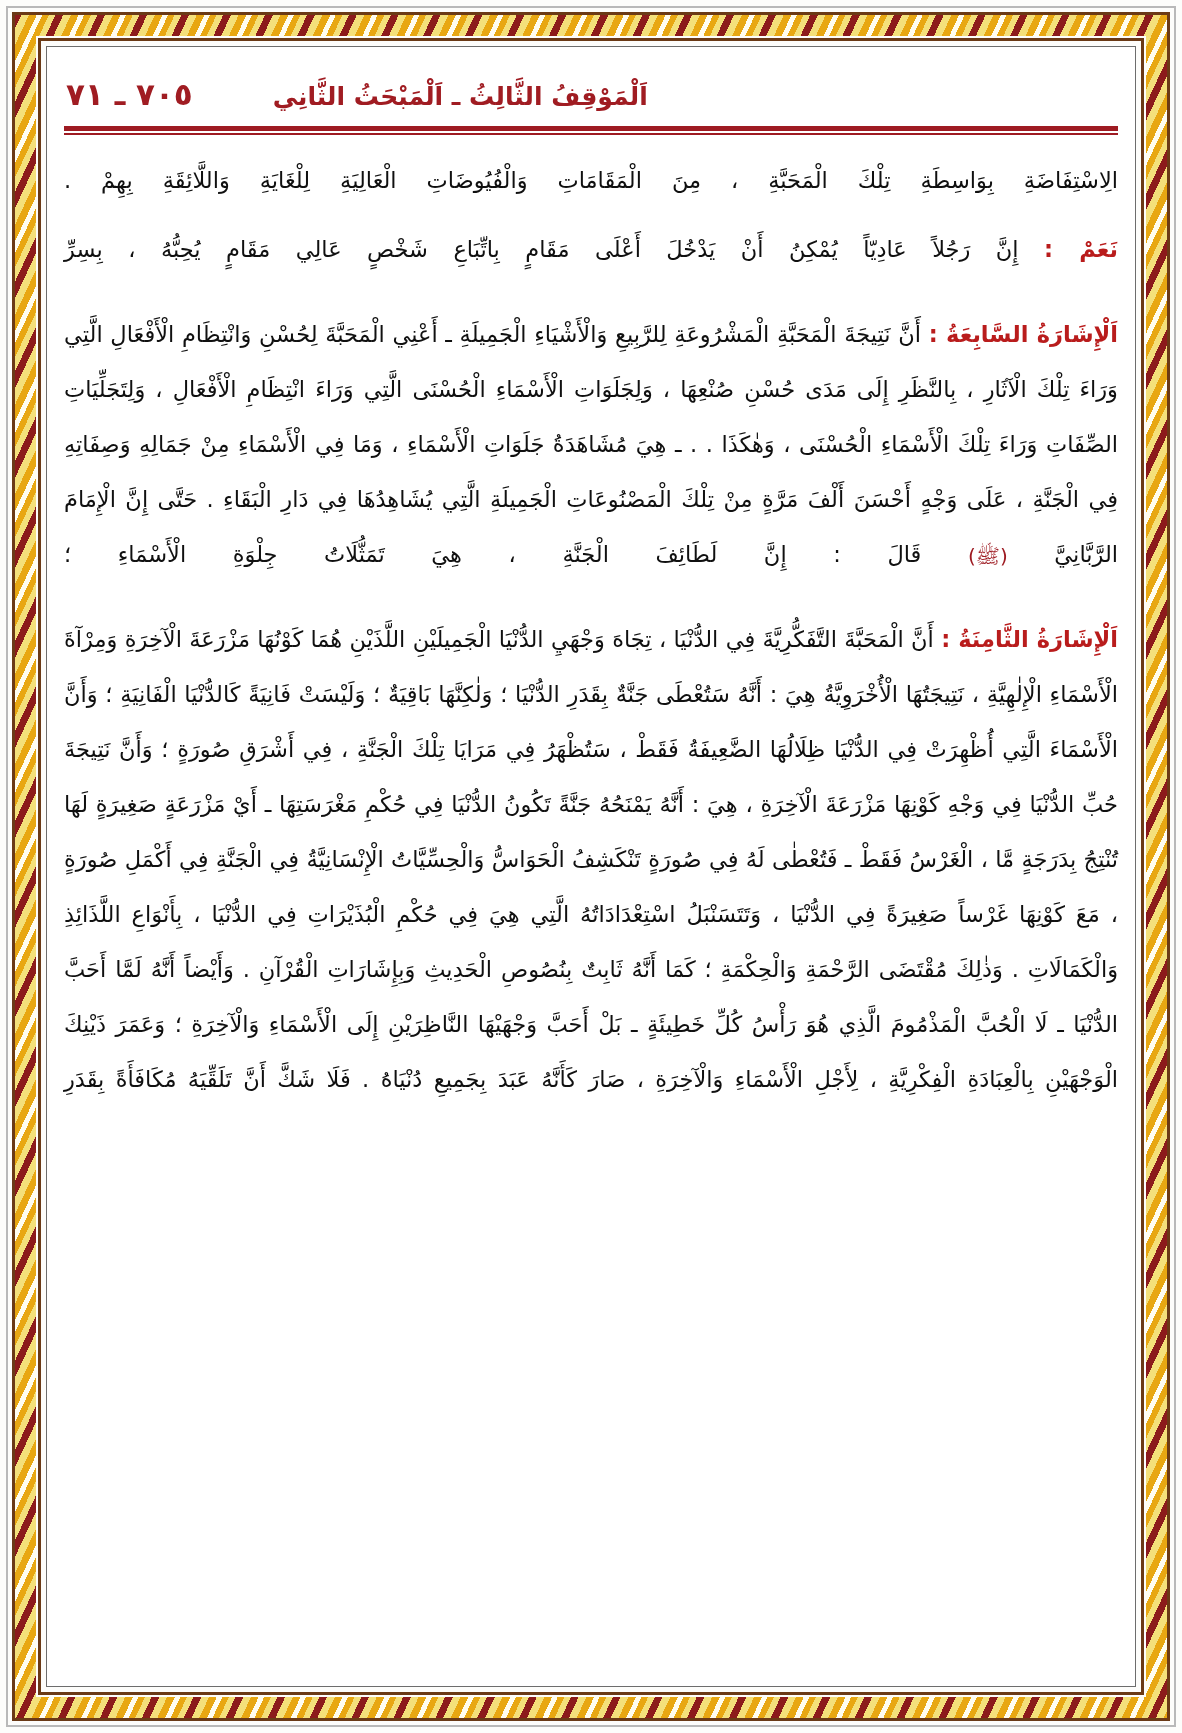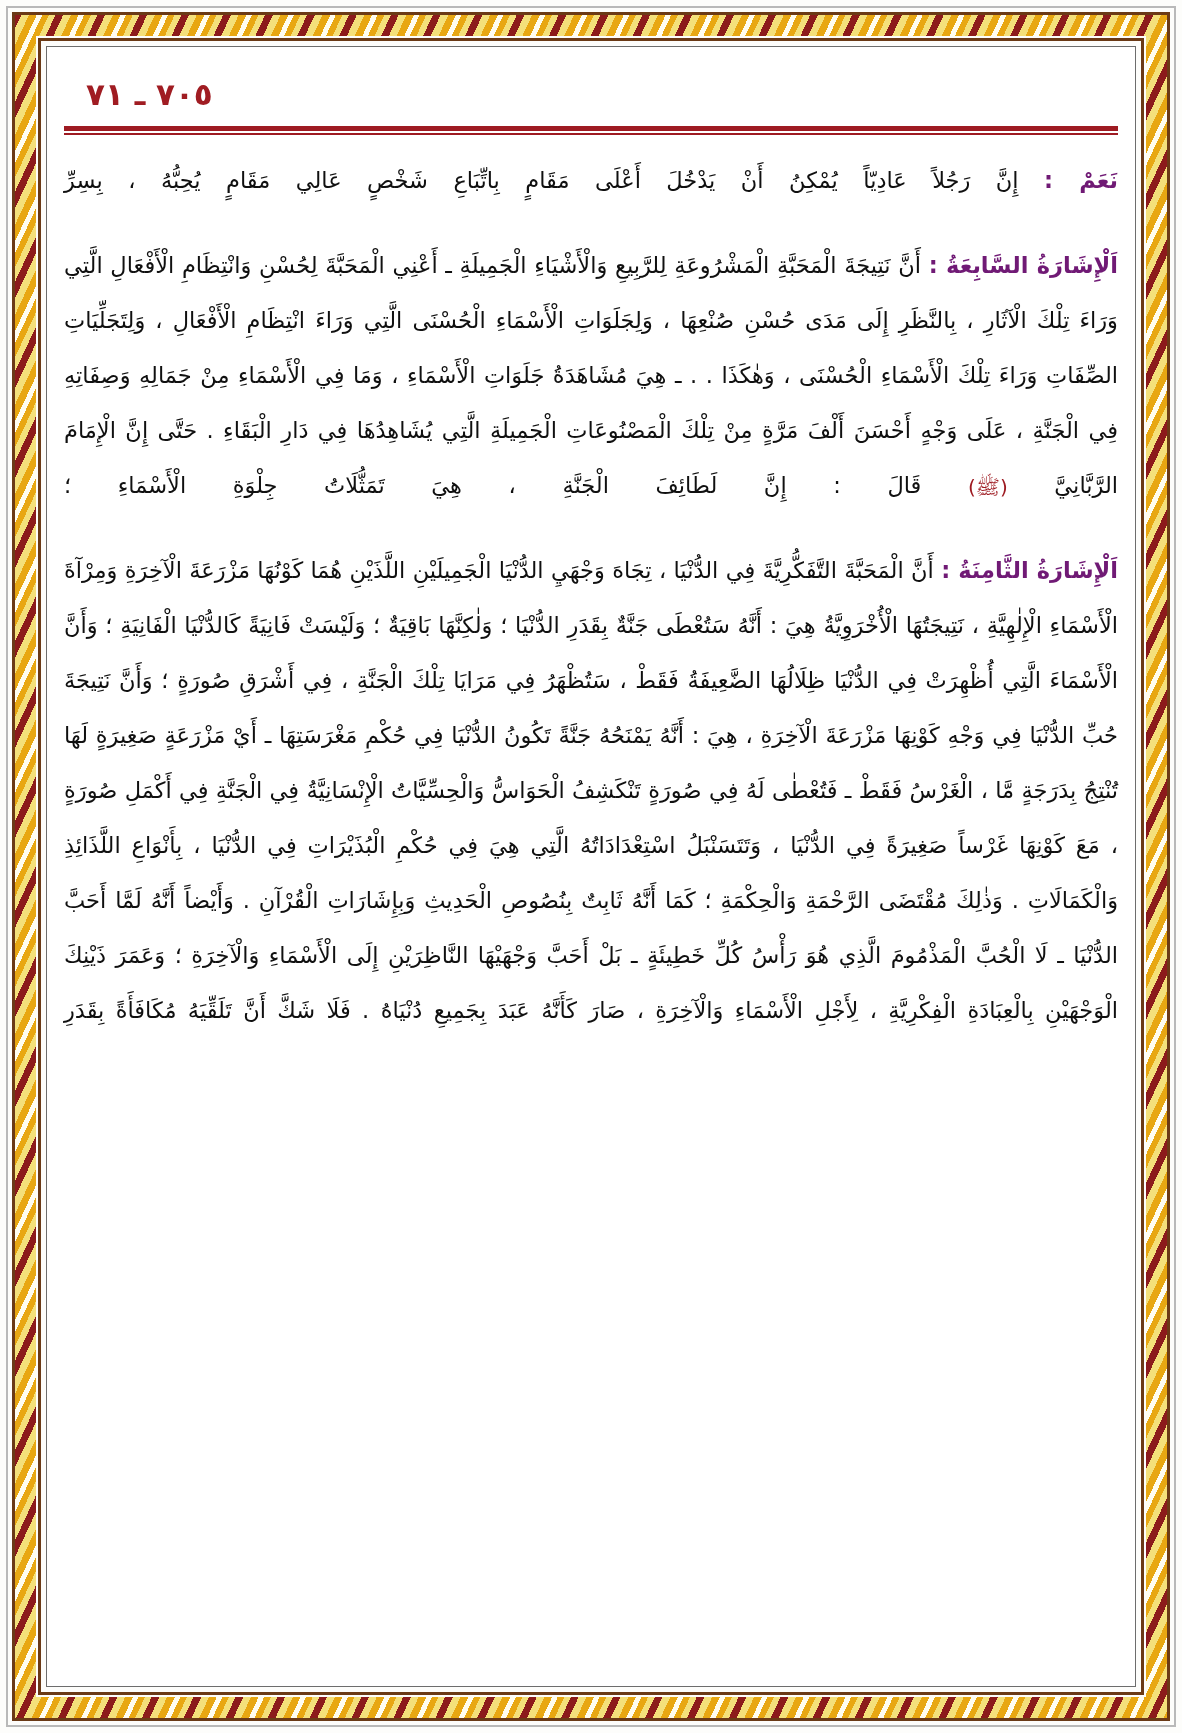--- a/index.html
+++ b/index.html
@@ -88,21 +88,20 @@
     bottom: 58px;
     box-sizing: border-box;
   }
 
   .header-row {
     display: flex;
     flex-direction: row-reverse;
     align-items: baseline;
     justify-content: space-between;
     padding: 14px 6px 0 6px;
-    margin-left: 20px;
   }
   .page-num {
     color: #a01c22;
     font-size: 31px;
     font-weight: bold;
     letter-spacing: 2px;
     direction: rtl;
     white-space: nowrap;
   }
   .header-title {
@@ -131,21 +130,21 @@
     text-align-last: justify;
     font-size: 22.5px;
     line-height: 55px;
     color: #101010;
     font-family: "DejaVu Sans", "Liberation Sans", sans-serif;
   }
   .para { margin: 0 0 14px 0; }
   .para.spaced { margin-top: 30px; }
   .last-line-right { text-align-last: right; }
 
-  .red { color: #701a75; font-weight: bold; }
+  .red { color: #b91c1c; font-weight: bold; }
 
   
   .seal {
     display: inline-block;
     color: #9e1b22;
     font-size: 20px;
     line-height: 1;
     vertical-align: middle;
     white-space: nowrap;
   }
@@ -159,26 +158,30 @@
   <div class="frame-outer"></div>
   <div class="frame-braid"></div>
   <div class="frame-rule-out"></div>
   <div class="frame-rule-in"></div>
   <div class="frame-inner"></div>
 
   <div class="content">
 
     <div class="header-row">
       <div class="page-num">٧٠٥ ـ ٧١</div>
+      <div class="header-title">اَلْمَوْقِفُ الثَّالِثُ ـ اَلْمَبْحَثُ الثَّانِي</div>
     </div>
 
     <div class="rule-double"></div>
 
     <div class="body-text">
 
+      <p class="para">
+        <span>الِاسْتِفَاضَةِ بِوَاسِطَةِ تِلْكَ الْمَحَبَّةِ ، مِنَ الْمَقَامَاتِ وَالْفُيُوضَاتِ الْعَالِيَةِ لِلْغَايَةِ وَاللَّائِقَةِ بِهِمْ .</span>
+      </p>
       <p class="para">
         <span class="red">نَعَمْ :</span>
         <span>إِنَّ رَجُلاً عَادِيّاً يُمْكِنُ أَنْ يَدْخُلَ أَعْلَى مَقَامٍ بِاتِّبَاعِ شَخْصٍ عَالِي مَقَامٍ يُحِبُّهُ ، بِسِرِّ</span>
       </p>
 
       <p class="para spaced">
         <span class="red">اَلْإِشَارَةُ السَّابِعَةُ :</span>
         <span>أَنَّ نَتِيجَةَ الْمَحَبَّةِ الْمَشْرُوعَةِ لِلرَّبِيعِ وَالْأَشْيَاءِ الْجَمِيلَةِ ـ أَعْنِي</span>
         <span>الْمَحَبَّةَ لِحُسْنِ وَانْتِظَامِ الْأَفْعَالِ الَّتِي وَرَاءَ تِلْكَ الْآثَارِ ، بِالنَّظَرِ إِلَى مَدَى حُسْنِ صُنْعِهَا ،</span>
         <span>وَلِجَلَوَاتِ الْأَسْمَاءِ الْحُسْنَى الَّتِي وَرَاءَ انْتِظَامِ الْأَفْعَالِ ، وَلِتَجَلِّيَاتِ الصِّفَاتِ وَرَاءَ تِلْكَ الْأَسْمَاءِ</span>

